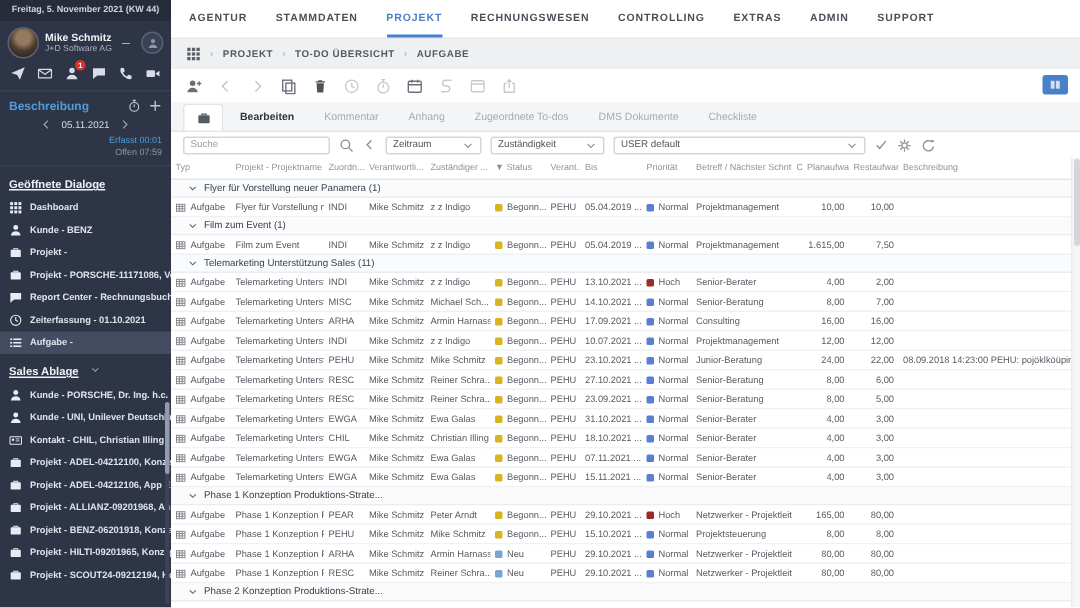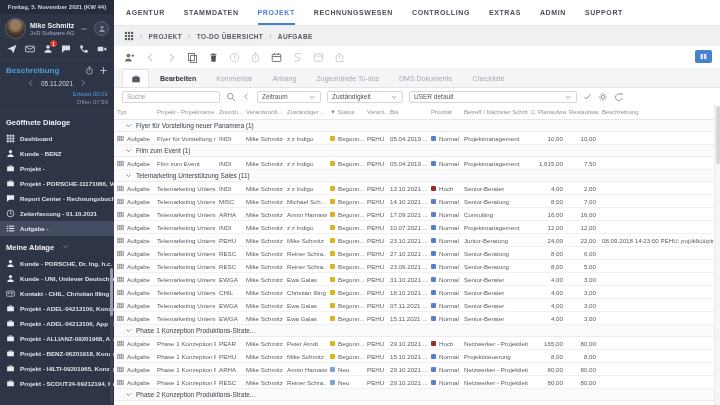--- a/index.html
+++ b/index.html
@@ -38,21 +38,21 @@
   .zeit-main { display:flex; align-items:flex-start; gap:4px; }
   .timer-ring { width:15px; height:15px; border:2px solid #7b8496; border-radius:50%; flex:none; margin-top:1px; }
   .timer-val { font-size:11px; font-weight:bold; color:#aeb6c4; line-height:15px; }
   .job { margin-left:2px; }
   .job-code { font-size:5.8px; color:#e2e6ee; white-space:nowrap; }
   .job-type { font-size:5.5px; color:#9ba3b3; }
   .zeit-stats { text-align:right; font-size:6px; line-height:8px; margin-top:2px; }
   .stat-erfasst { color:#4e9ddd; }
   .stat-offen { color:#8d95a6; }
   .section-title { font-size:7.5px; font-weight:bold; color:#f0f2f7; padding:7px 6px 4px;
-    display:flex; align-items:flex-start; gap:4px; }
+    display:flex; align-items:flex-start; gap:4px;text-decoration:underline; }
   .section-title .icon { color:#9aa2b2; margin-left:2px; }
   .slist { display:flex; flex-direction:column; }
   .sitem { height:15px; display:flex; align-items:center; gap:5px; padding:0 6px;
     font-size:6.2px; font-weight:bold; color:#dfe3ec; white-space:nowrap; overflow:hidden; cursor:default; }
   .sitem .icon { color:#e8ebf2; flex:none; }
   .sitem.selected { background:#434c61; }
   .side-scroll { position:absolute; right:1px; top:268px; bottom:2px; width:3px;
     background:#3c4354; border-radius:2px; }
   .side-scroll .thumb { width:3px; height:48px; background:#939bac; border-radius:2px; }
 
@@ -302,21 +302,21 @@
               <rect x="1" y="5.3" width="1.8" height="1.4"></rect>
               <rect x="3.8" y="5.3" width="7.2" height="1.4"></rect>
               <rect x="1" y="8.4" width="1.8" height="1.4"></rect>
               <rect x="3.8" y="8.4" width="7.2" height="1.4"></rect>
             </svg>
           </span>
           <span>Aufgabe -</span>
         </div>
       </div>
     <div class="section-title">
-      <span>Meine Ablage</span>
+      <span>Sales Ablage</span>
       <span class="icon" id="ic-ablage-chev">
           <span class="icon">
             <svg width="7" height="7" viewBox="0 0 12 12" fill="currentColor">
               <path d="M2.6 4.4L6 7.8l3.4-3.4" fill="none" stroke="currentColor" stroke-width="1.2"></path>
             </svg>
           </span>
         </span>
     </div>
     <div class="slist" id="ablage-list">
         <div class="sitem">

